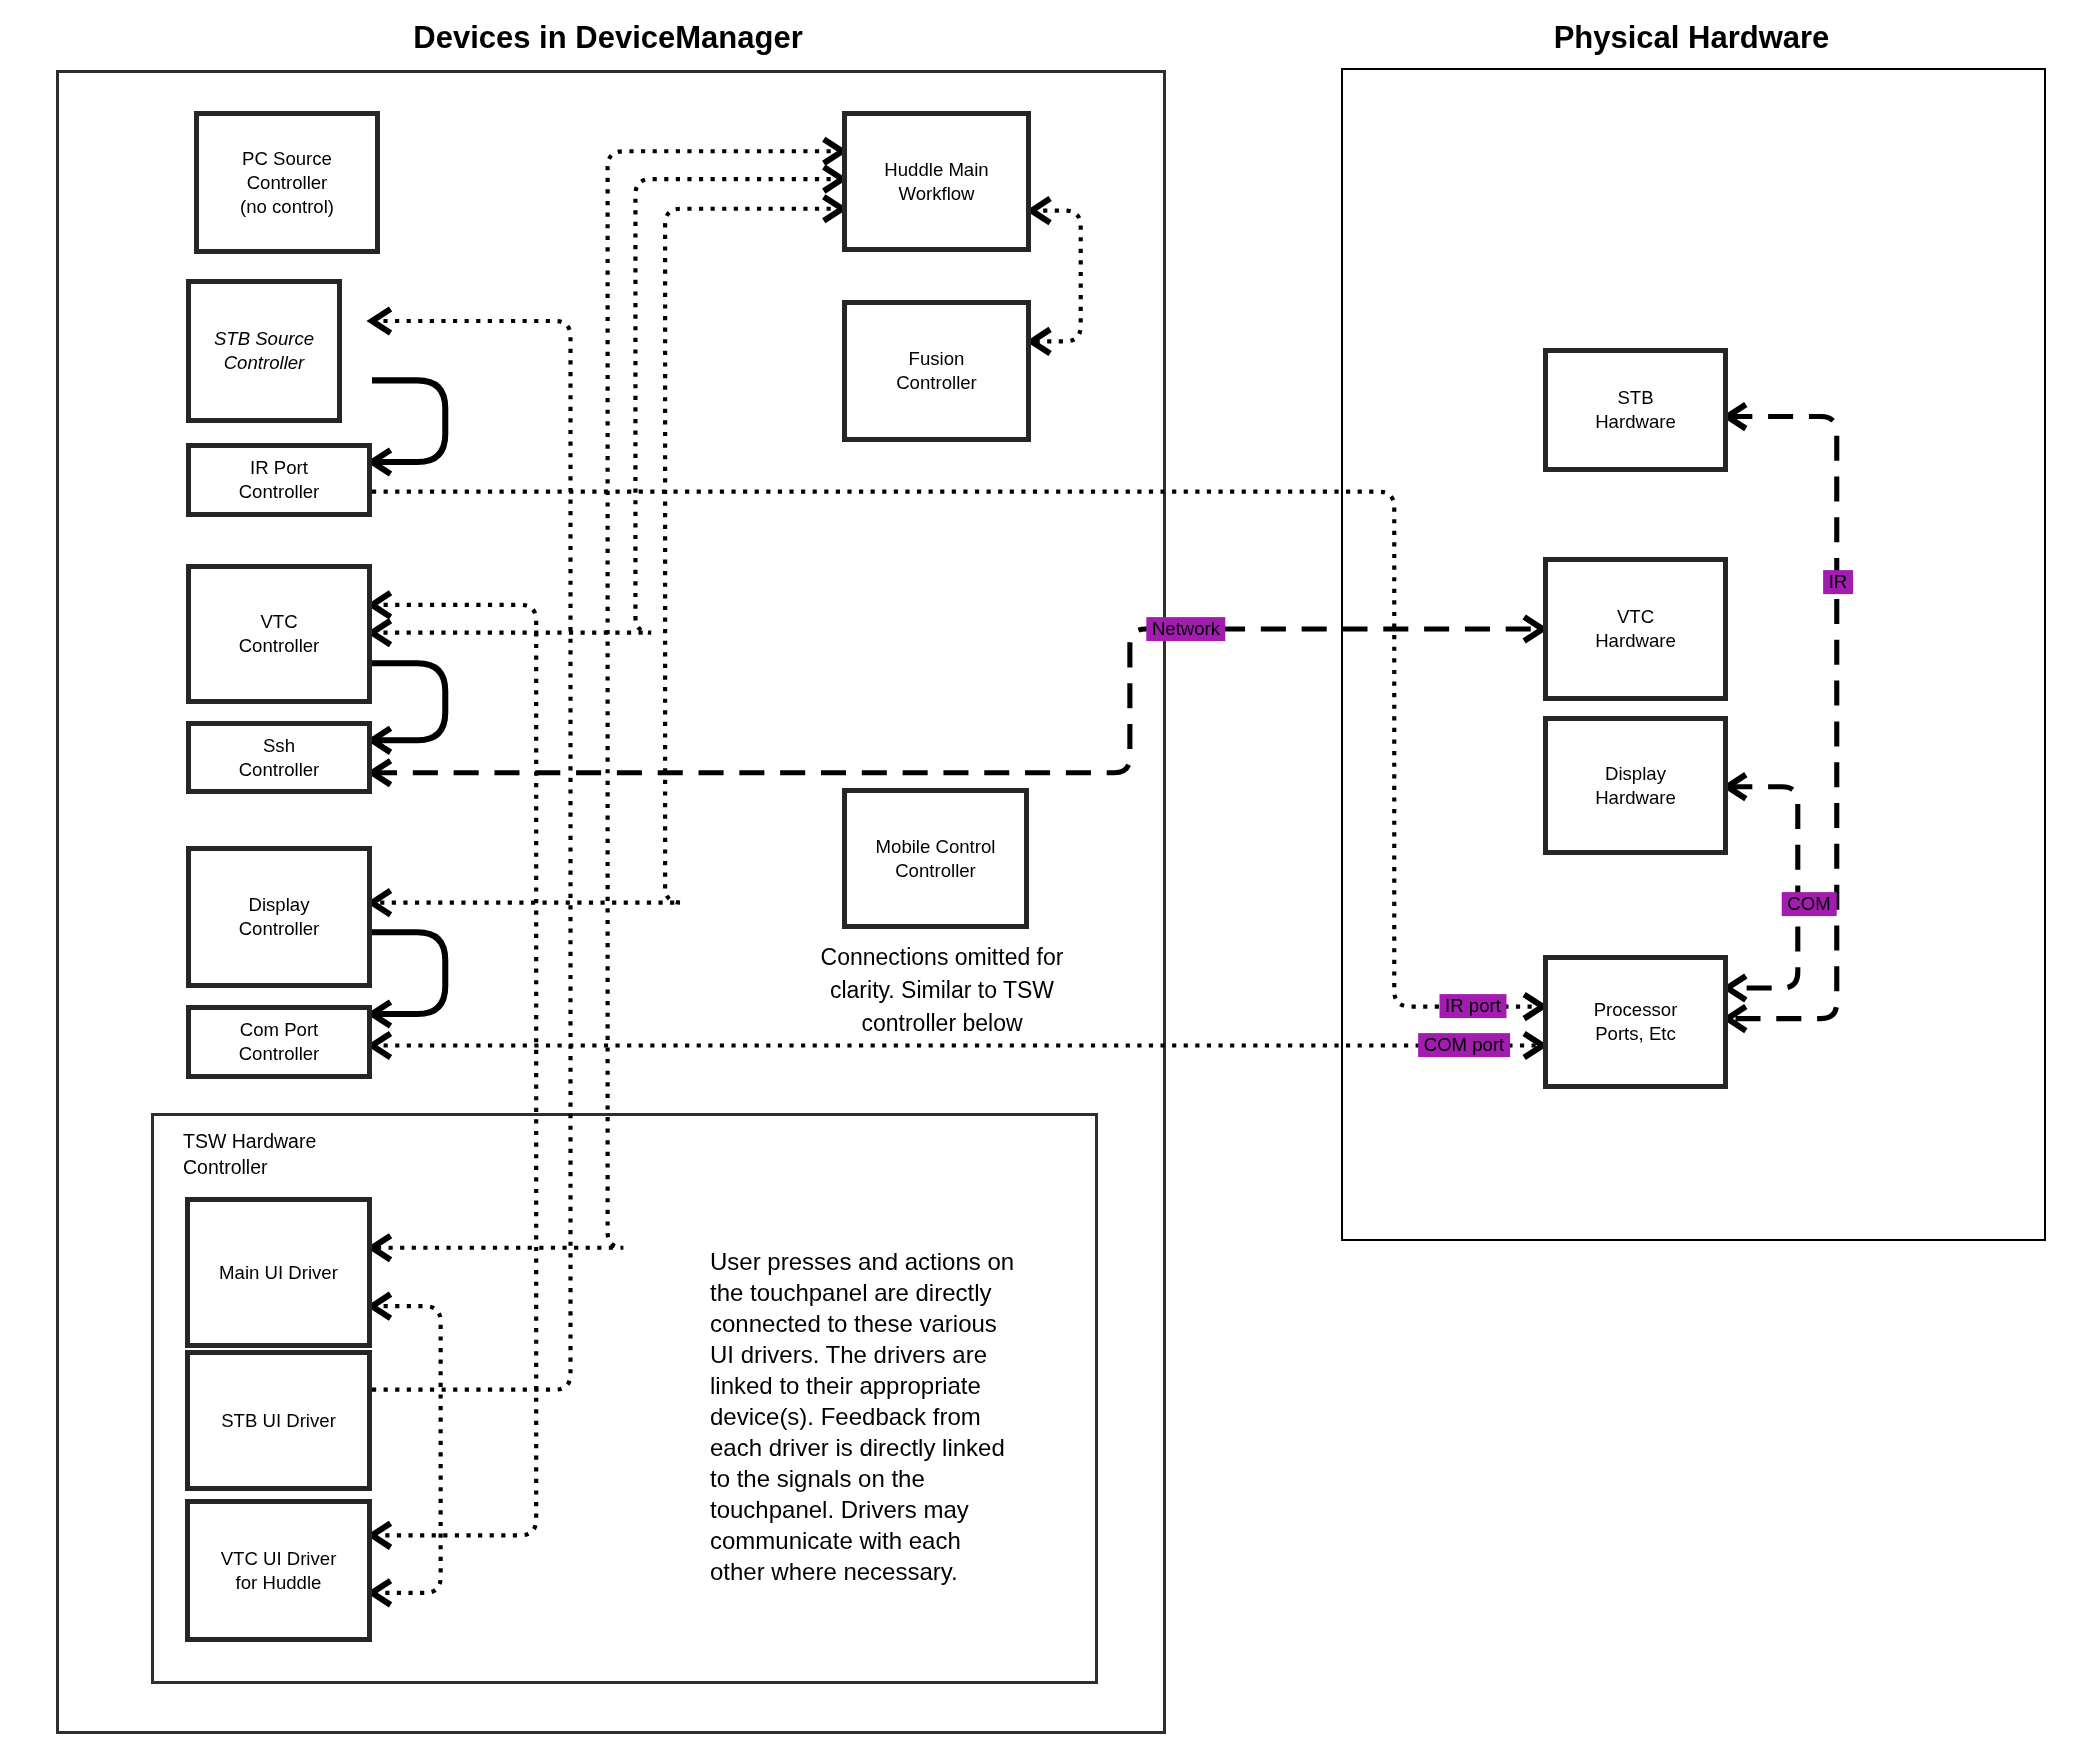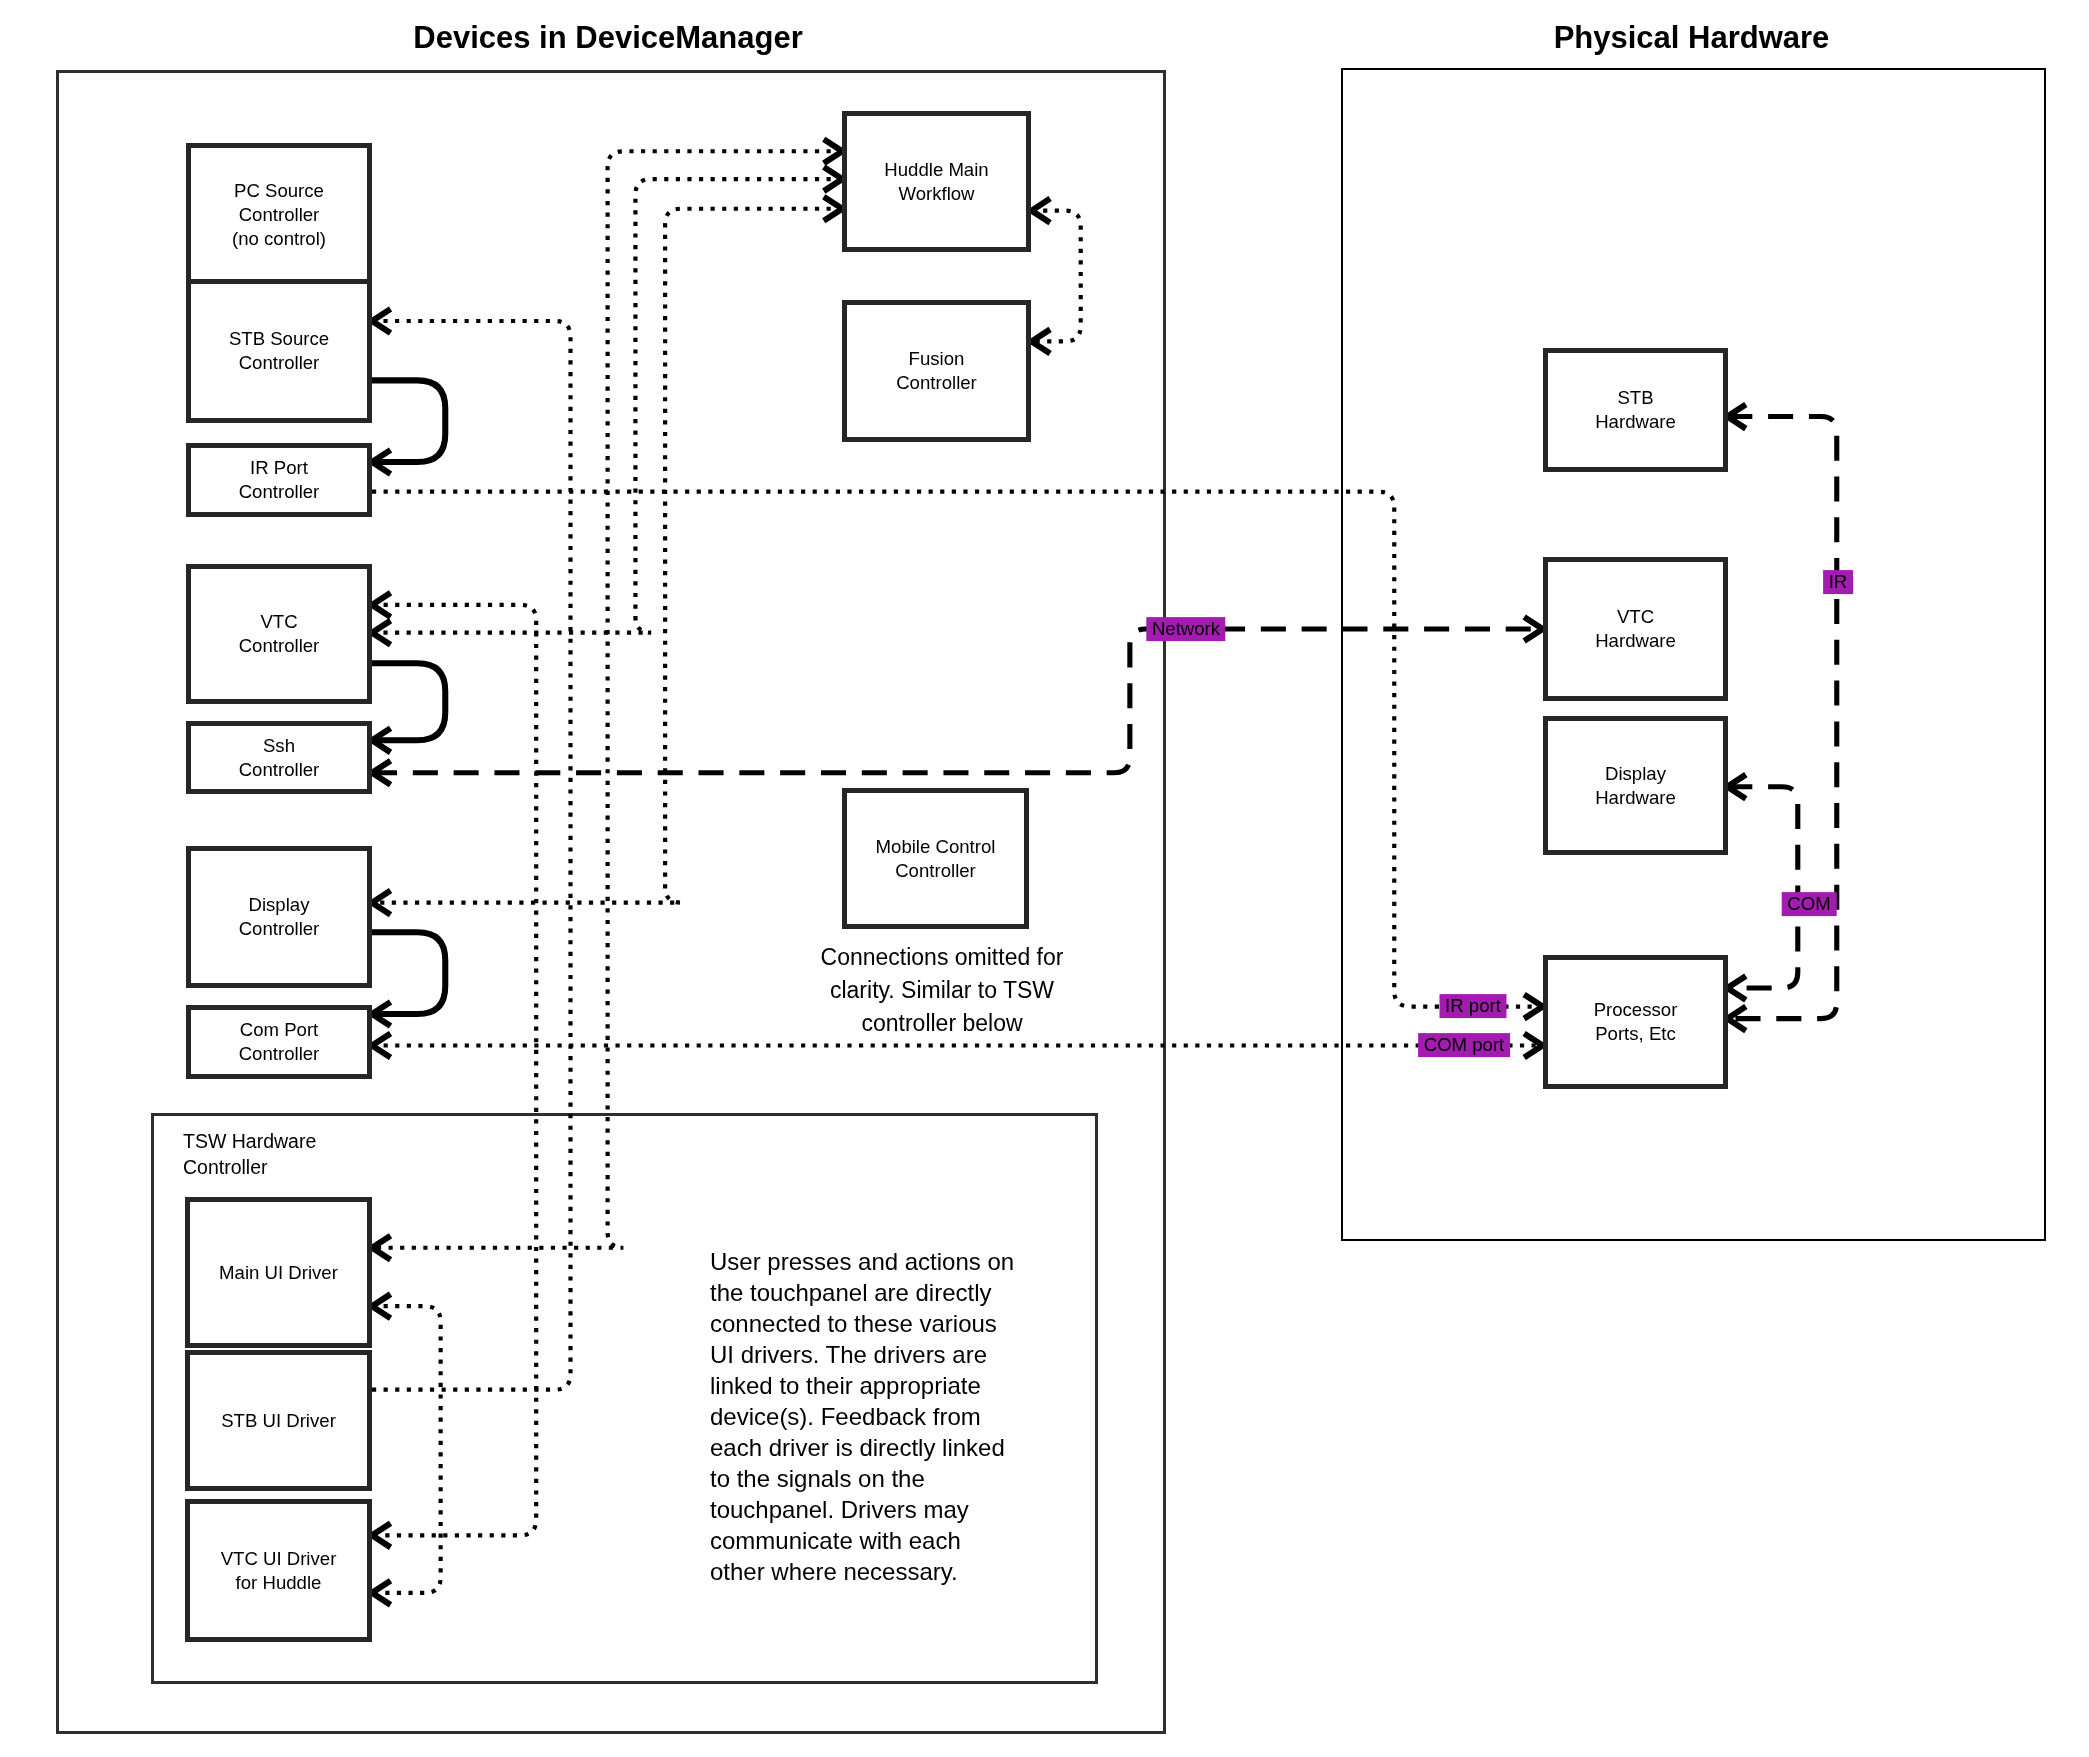--- a/index.html
+++ b/index.html
@@ -55,24 +55,24 @@
         <path d="M 401 833 H 1201 Q 1218 833 1218 816 V 695 Q 1218 678 1235 678 H 1663" class="edge dashed" marker-start="url(#arrow)" marker-end="url(#arrow)"></path>
         <path d="M 1862 449 H 1963 Q 1980 449 1980 466 V 1081 Q 1980 1098 1963 1098 H 1862" class="edge dashed" marker-start="url(#arrow)" marker-end="url(#arrow)"></path>
         <path d="M 1862 848 H 1921 Q 1938 848 1938 865 V 1048 Q 1938 1065 1921 1065 H 1862" class="edge dashed" marker-start="url(#arrow)" marker-end="url(#arrow)"></path>
         <path d="M 401 410 H 450 Q 480 410 480 440 V 468 Q 480 498 450 498 H 401" class="edge solid" marker-end="url(#arrow)"></path>
         <path d="M 401 715 H 450 Q 480 715 480 745 V 768 Q 480 798 450 798 H 401" class="edge solid" marker-end="url(#arrow)"></path>
         <path d="M 401 1005 H 450 Q 480 1005 480 1035 V 1063 Q 480 1093 450 1093 H 401" class="edge solid" marker-end="url(#arrow)"></path>
       </g>
   </svg>
 
   <div id="box-layer">
-      <div class="node" style="left: 186px; top: 111px; width: 186px; height: 143px; margin-top: 32px;">PC Source
+      <div class="node" style="left: 194px; top: 111px; width: 186px; height: 143px;">PC Source
 Controller
 (no control)</div>
-      <div class="node" style="left: 186px; top: 279px; width: 186px; height: 144px;">STB Source
+      <div class="node" style="left: 186px; top: 279px; width: 156px; height: 144px; font-style: italic;">STB Source
 Controller</div>
       <div class="node" style="left: 186px; top: 443px; width: 186px; height: 74px;">IR Port
 Controller</div>
       <div class="node" style="left: 186px; top: 564px; width: 186px; height: 140px;">VTC
 Controller</div>
       <div class="node" style="left: 186px; top: 721px; width: 186px; height: 73px;">Ssh
 Controller</div>
       <div class="node" style="left: 186px; top: 846px; width: 186px; height: 142px;">Display
 Controller</div>
       <div class="node" style="left: 186px; top: 1005px; width: 186px; height: 74px;">Com Port

